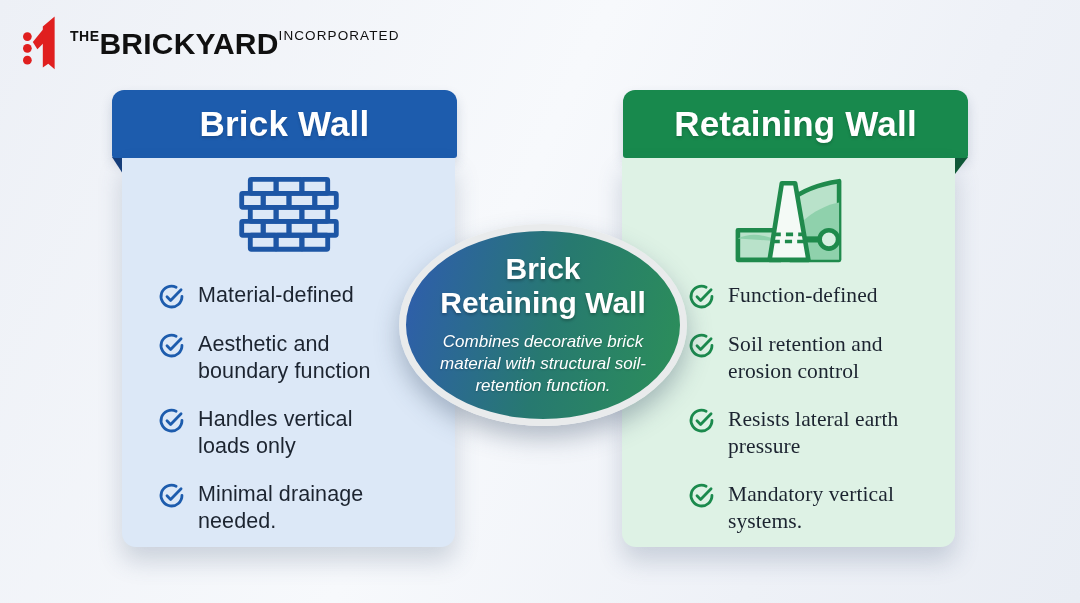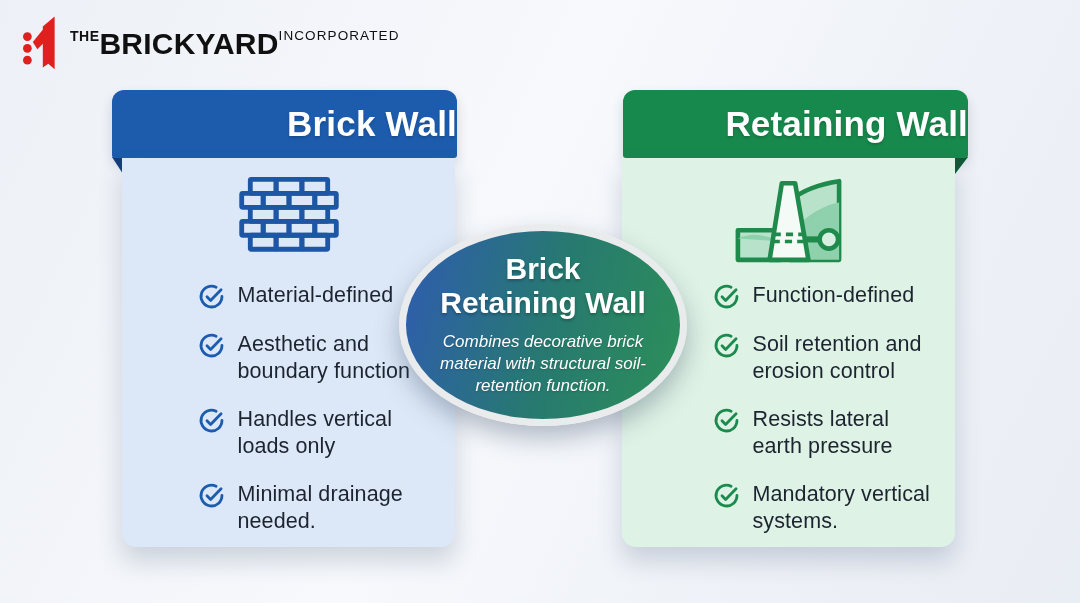--- a/index.html
+++ b/index.html
@@ -13,51 +13,51 @@
   
   .logo { position:absolute; left:20px; top:12px; display:flex; align-items:center; gap:8px; }
   .logo-text { display:flex; flex-direction:row; line-height:1.02; color:#101010; }
   .logo-the  { font-size:14px; font-weight:600; letter-spacing:.5px; }
   .logo-main { font-size:30px; font-weight:800; letter-spacing:.2px; }
   .logo-sub  { font-size:13.5px; font-weight:400; letter-spacing:1.1px; }
 
   
   .card-header {
     position:absolute; top:90px; height:68px; z-index:2;
-    display:flex; align-items:center; justify-content:flex-end;
+    display:flex; align-items:center; justify-content:center;
     border-radius:12px 12px 3px 3px;
     box-shadow:0 6px 12px rgba(40,60,100,.18);
   }
   .card-header .card-title {
     color:#fff; font-size:35px; font-weight:700; letter-spacing:.2px;
     text-shadow:0 2px 3px rgba(0,0,0,.18);
   }
   .header-blue  { left:112px; width:345px; background:#1d5cad; }
   .header-green { left:623px; width:345px; background:#18894d; }
 
   .fold { position:absolute; top:157px; z-index:1; }
   .fold-left  { left:112px; width:11px; height:17px; background:#143e7d;
                 clip-path:polygon(0 0,100% 0,100% 100%); }
   .fold-right { left:955px; width:13px; height:17px; background:#0e5c33;
                 clip-path:polygon(0 0,100% 0,0 100%); }
 
   .card-body {
     position:absolute; top:158px; width:333px; height:389px; z-index:2;
     border-radius:0 0 14px 14px;
     box-shadow:0 14px 24px rgba(60,80,115,.22);
-    display:flex; flex-direction:column;align-items:center;
+    display:flex; flex-direction:column;
   }
   .body-blue  { left:122px; background:#dce8f7; }
   .body-green { left:622px; background:#def2e5; }
 
   .card-icon-wrap { display:flex; justify-content:center; padding-top:16px; height:108px; }
 
   .item-list { display:flex; flex-direction:column; gap:21px; margin-top:16px; }
   .body-blue  .item-list { padding-left:36px; }
-  .body-green .item-list { padding-left:66px; }
+  .body-green .item-list { padding-left:66px;font-family:Liberation Serif, serif; }
 
   .list-item { display:flex; align-items:flex-start; gap:13px; }
   .check { flex:0 0 27px; width:27px; height:27px; margin-top:1px; }
   .item-text {
     font-size:21.5px; line-height:1.26; color:#1c2430; max-width:178px;
     letter-spacing:.1px;
   }
 
   
   .badge {

